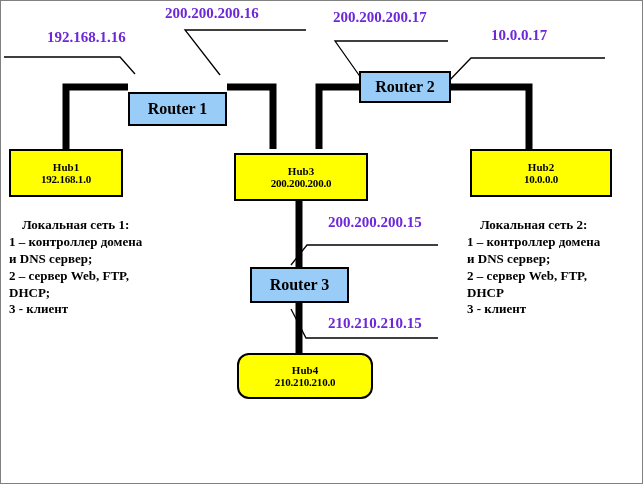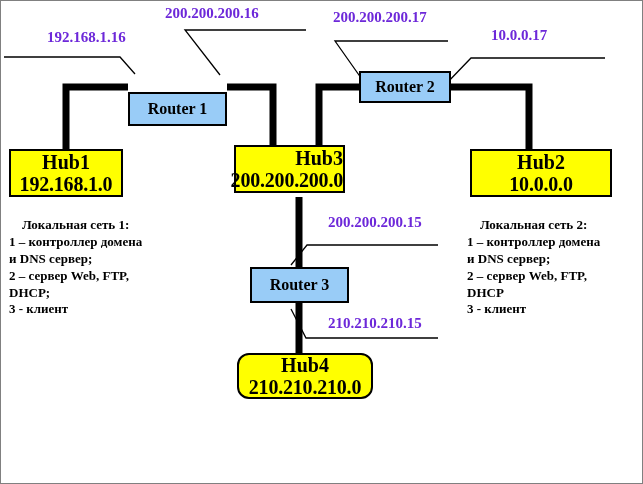--- a/index.html
+++ b/index.html
@@ -40,21 +40,21 @@
     line-height: 1.12;
     text-align: center;
     z-index: 3;
   }
   .router {
     background: #99ccf7;
     font-size: 16px;
   }
   .hub {
     background: #ffff00;
-    font-size: 20px;
+    font-size: 11px;
   }
   .hub .line2 { letter-spacing: -0.2px; }
   .iplabel {
     position: absolute;
     font-size: 15px;
     font-weight: bold;
     color: #6d28d9;
     white-space: nowrap;
     z-index: 4;
   }
@@ -126,21 +126,21 @@
 
   <div class="node router" style="left:249px; top:266px; width:99px; height:36px;">
     <span class="line1">Router 3</span>
   </div>
 
   <div class="node hub" style="left:8px; top:148px; width:114px; height:48px;">
     <span class="line1">Hub1</span>
     <span class="line2">192.168.1.0</span>
   </div>
 
-  <div class="node hub" style="left:233px; top:144px; width:111px; height:48px;align-items:flex-end;">
+  <div class="node hub" style="left:233px; top:152px; width:134px; height:48px;">
     <span class="line1">Hub3</span>
     <span class="line2">200.200.200.0</span>
   </div>
 
   <div class="node hub" style="left:469px; top:148px; width:142px; height:48px;">
     <span class="line1">Hub2</span>
     <span class="line2">10.0.0.0</span>
   </div>
 
   <div class="node hub" style="left:236px; top:352px; width:136px; height:46px;border-radius:12px;">

